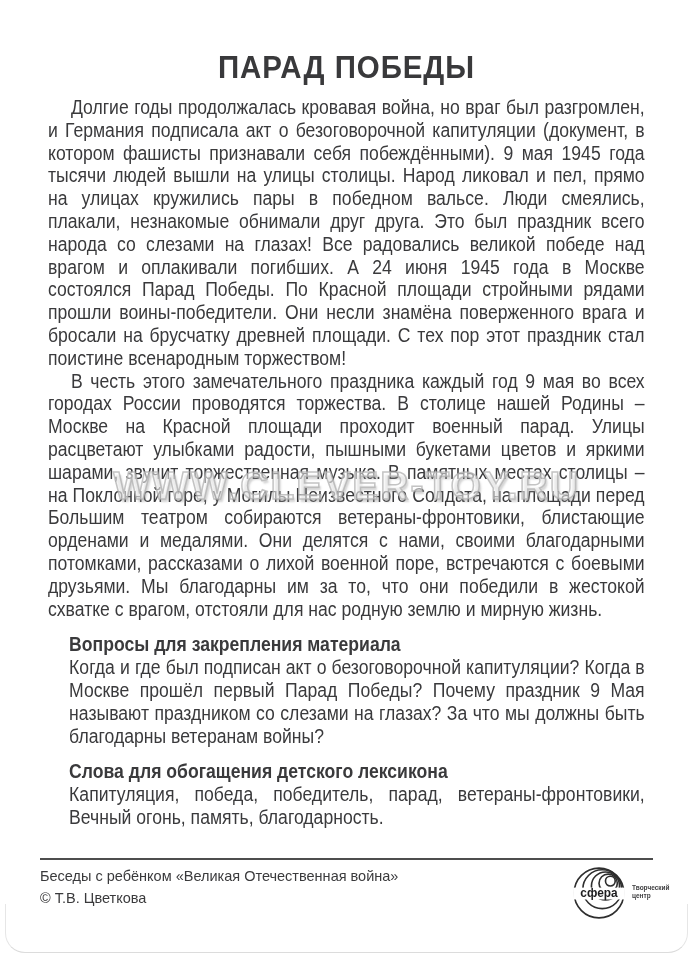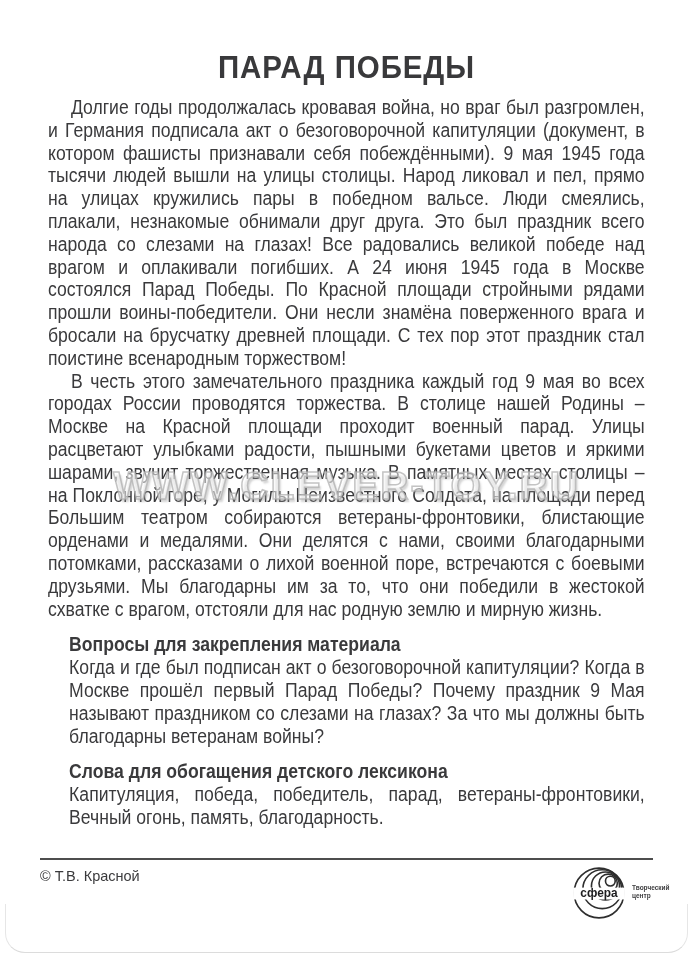--- a/index.html
+++ b/index.html
@@ -70,21 +70,22 @@
     <div class="qv-heading">Слова для обогащения детского лексикона</div>
     <p>Капитуляция, победа, победитель, парад, ветераны-фронтовики, Вечный огонь, память, благодарность.</p>
   </div>
 </div>
 
 <div class="watermark">WWW.CLEVER-TOY.RU</div>
 
 <div class="footer-rule"></div>
 
 <div class="footer-text">
-  <div>© Т.В. Красной</div>
+  <div>Беседы с ребёнком «Великая Отечественная война»</div>
+  <div>© Т.В. Цветкова</div>
 </div>
 
 <svg class="publisher-logo" viewBox="0 0 100 100">
   <g fill="none" stroke="#2e2e2e" stroke-width="3">
     <circle cx="50" cy="50" r="46"></circle>
     <circle cx="56" cy="43" r="36"></circle>
     <circle cx="62" cy="37" r="26"></circle>
     <circle cx="67" cy="32" r="17"></circle>
     <circle cx="71" cy="28" r="9"></circle>
   </g>

